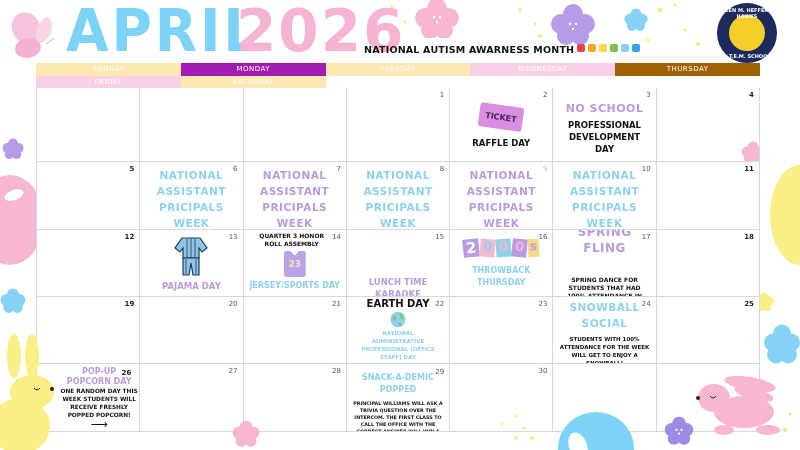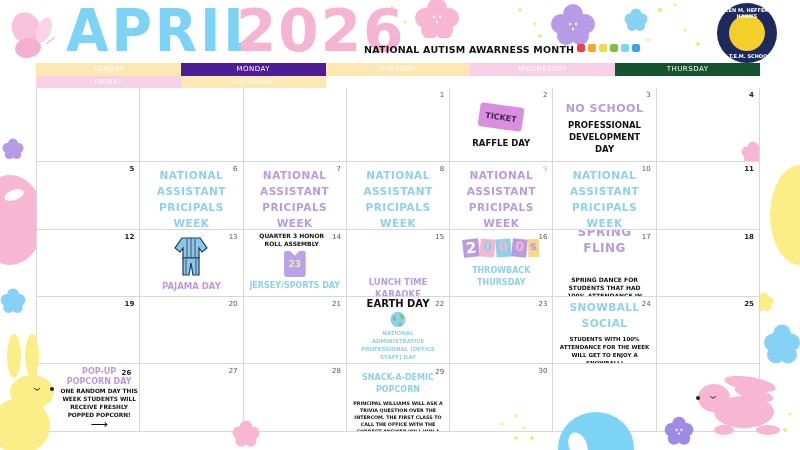--- a/index.html
+++ b/index.html
@@ -157,24 +157,24 @@
       <circle cx="18" cy="13" r="6"></circle>
       <circle cx="8" cy="21" r="6"></circle>
       <circle cx="16" cy="21" r="6"></circle>
       <circle cx="12" cy="14" r="6"></circle>
     </g>
 </svg>
 
 <div class="calendar">
   <div class="header-row">
     <div class="day-head" style="background:#fde7b3">SUNDAY</div>
-    <div class="day-head" style="background:#4c1d95">MONDAY</div>
+    <div class="day-head" style="background:#a21caf">MONDAY</div>
     <div class="day-head" style="background:#fde7b3">TUESDAY</div>
     <div class="day-head" style="background:#f7d0e6">WEDNESDAY</div>
-    <div class="day-head" style="background:#14532d">THURSDAY</div>
+    <div class="day-head" style="background:#a16207">THURSDAY</div>
     <div class="day-head" style="background:#f7d0e6">FRIDAY</div>
     <div class="day-head" style="background:#fde7b3">SATURDAY</div>
   </div>
 
   <div class="grid">
 
     <div class="cell"></div>
     <div class="cell"></div>
     <div class="cell"></div>
     <div class="cell">
@@ -369,21 +369,21 @@
     </div>
     <div class="cell">
       <span class="daynum">27</span>
     </div>
     <div class="cell">
       <span class="daynum">28</span>
     </div>
     <div class="cell">
       <span class="daynum" style="top:4px;">29</span>
       <div class="content" style="top:8px;justify-content:flex-start;">
-        <div class="med blue" style="font-size:8px;margin-bottom:4px;">SNACK-A-DEMIC POPCORN</div>
+        <div class="med blue" style="font-size:8px;margin-bottom:4px;">SNACK-A-DEMIC POPPED</div>
         <div class="tiny">PRINCIPAL WILLIAMS WILL ASK A TRIVIA QUESTION OVER THE INTERCOM. THE FIRST CLASS TO CALL THE OFFICE WITH THE CORRECT ANSWER WILL WIN A SNACK FOR THEIR ENTIRE CLASSROOM!</div>
       </div>
     </div>
     <div class="cell">
       <span class="daynum">30</span>
     </div>
     <div class="cell"></div>
     <div class="cell"></div>
   </div>
 </div>

